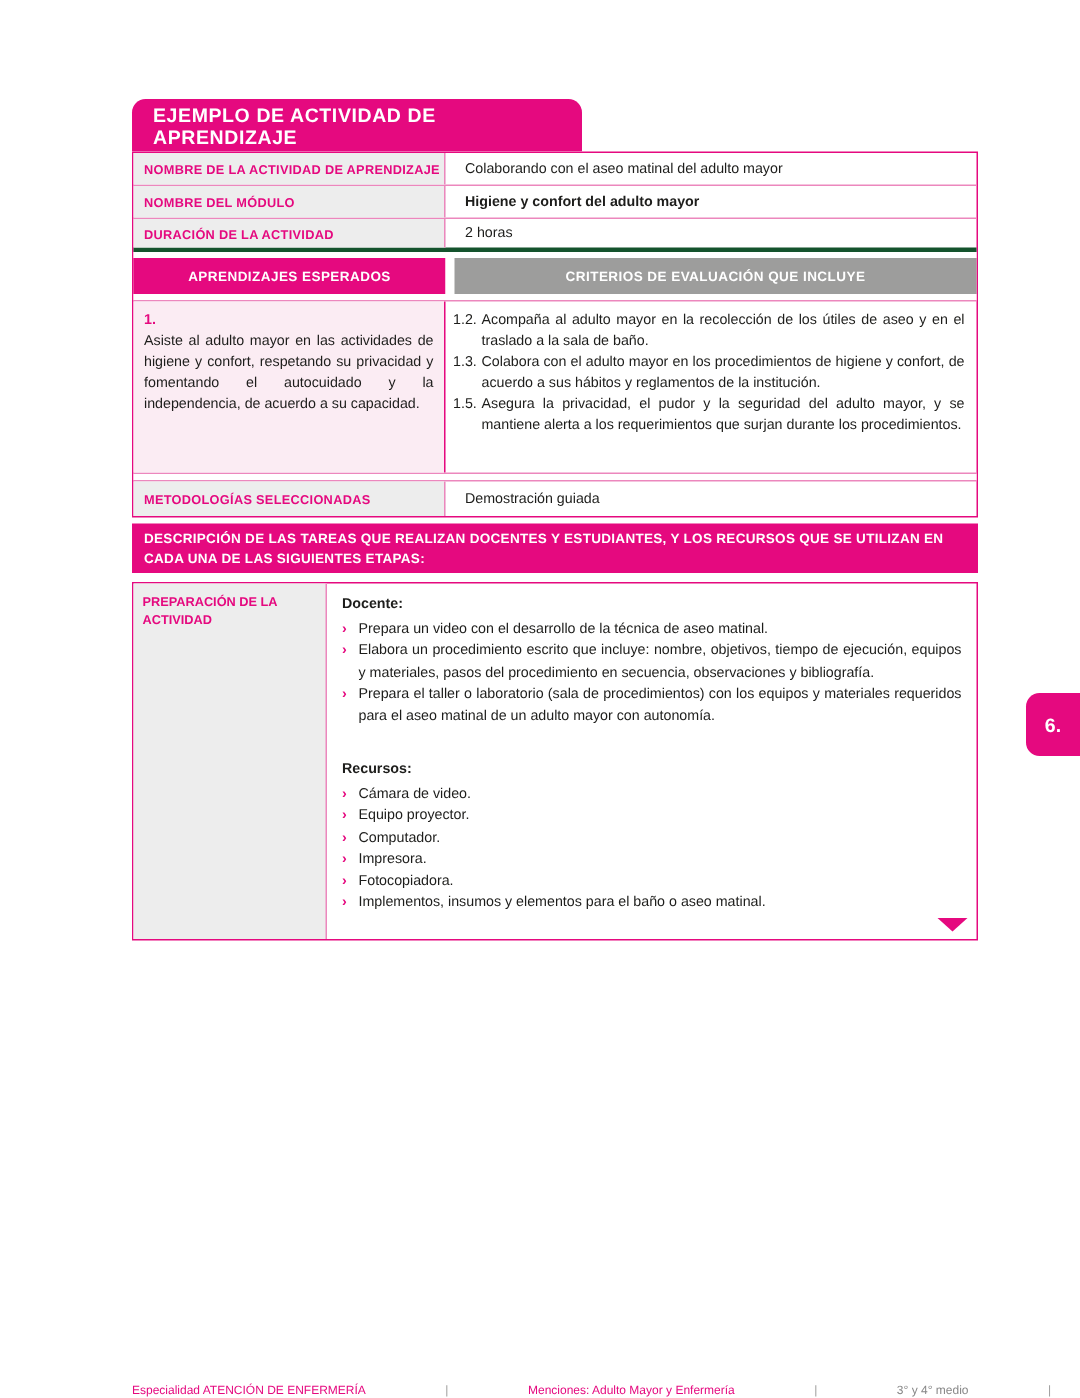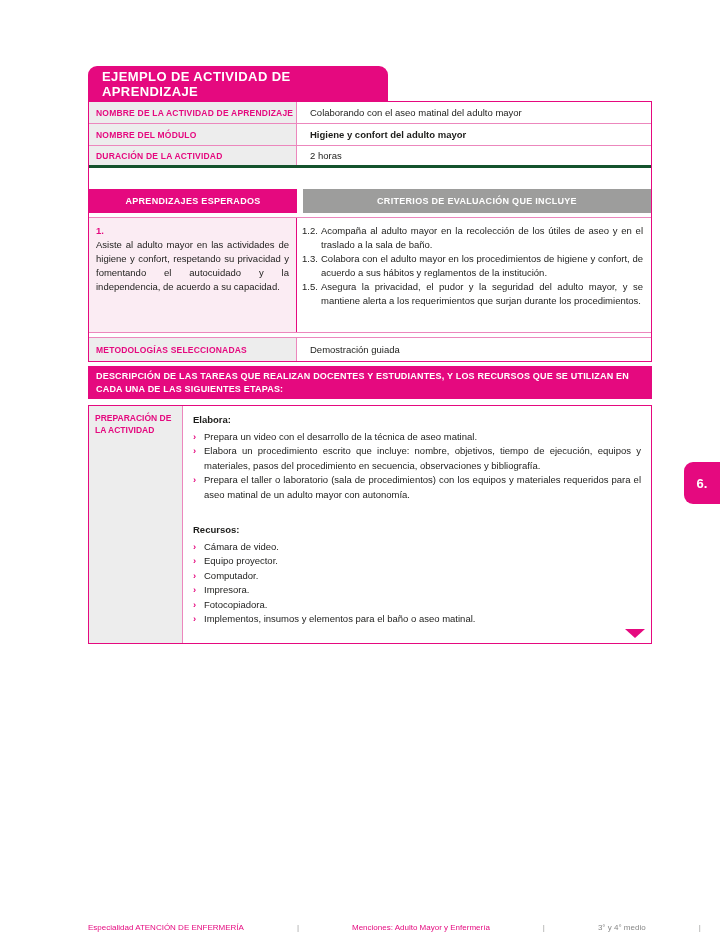--- a/index.html
+++ b/index.html
@@ -23,21 +23,21 @@
   .table1 { border:1px solid #e5097f; background:#fff; }
   .info-row { display:flex; height:22px; border-bottom:1px solid #ec87bd; }
   .label-cell {
     width:208px; background:#ededed; border-right:1px solid #ec87bd;
     display:flex; align-items:center; padding-left:7px;
     color:#e5097f; font-size:8.5px; font-weight:bold; letter-spacing:0.2px;
   }
   .value-cell { flex:1; display:flex; align-items:center; padding-left:13px; font-size:9.5px; }
   .value-bold { font-weight:bold; }
   .spacer { height:4px; background:#fff; }
-  .header-row { display:flex; height:24px;margin-top:17px; }
+  .header-row { display:flex; height:24px; }
   .hcell-left {
     width:208px; background:#e5097f; color:#fff;
     display:flex; align-items:center; justify-content:center;
     font-size:9px; font-weight:bold; letter-spacing:0.3px;
   }
   .hgap { width:6px; background:#fff; }
   .hcell-right {
     flex:1; background:#9d9d9c; color:#fff;
     display:flex; align-items:center; justify-content:center;
     font-size:9px; font-weight:bold; letter-spacing:0.3px;
@@ -58,21 +58,21 @@
   
   .banner {
     margin-top:4px; background:#e5097f; color:#fff;
     font-size:9px; font-weight:bold; line-height:12.5px; letter-spacing:0.2px;
     padding:4px 10px 4px 8px;
   }
 
   
   .prep-table { margin-top:6px; border:1px solid #e5097f; display:flex; min-height:231px; position:relative; background:#fff; }
   .prep-label {
-    width:94px; background:#ededed; border-right:1px solid #ec87bd;
+    width:129px; background:#ededed; border-right:1px solid #ec87bd;
     padding:7px 5px 0 6px; color:#e5097f; font-size:8.5px; font-weight:bold; line-height:11.5px;
   }
   .prep-body { flex:1; padding:7px 10px 16px 10px; font-size:9.5px; line-height:14.5px; }
   .subhead { font-weight:bold; margin-bottom:2px; }
   .bullet { display:flex; }
   .bullet-mark { width:11px; flex-shrink:0; color:#e5097f; font-weight:bold; }
   .bullet-text { flex:1; text-align:justify; }
   .recursos-head { margin-top:21px; }
   .cont-arrow {
     position:absolute; right:6px; bottom:5px; width:0; height:0;
@@ -159,21 +159,21 @@
     </div>
 
   </div>
 
   <div class="banner">DESCRIPCIÓN DE LAS TAREAS QUE REALIZAN DOCENTES Y ESTUDIANTES, Y LOS RECURSOS QUE SE UTILIZAN EN CADA UNA DE LAS SIGUIENTES ETAPAS:</div>
 
   <div class="prep-table">
     <div class="prep-label">PREPARACIÓN DE LA ACTIVIDAD</div>
     <div class="prep-body">
 
-      <div class="subhead">Elabora:</div>
+      <div class="subhead">Docente:</div>
 
       <div class="bullet">
         <span class="bullet-mark">›</span>
         <span class="bullet-text">Prepara un video con el desarrollo de la técnica de aseo matinal.</span>
       </div>
       <div class="bullet">
         <span class="bullet-mark">›</span>
         <span class="bullet-text">Elabora un procedimiento escrito que incluye: nombre, objetivos, tiempo de ejecución, equipos y materiales, pasos del procedimiento en secuencia, observaciones y bibliografía.</span>
       </div>
       <div class="bullet">

